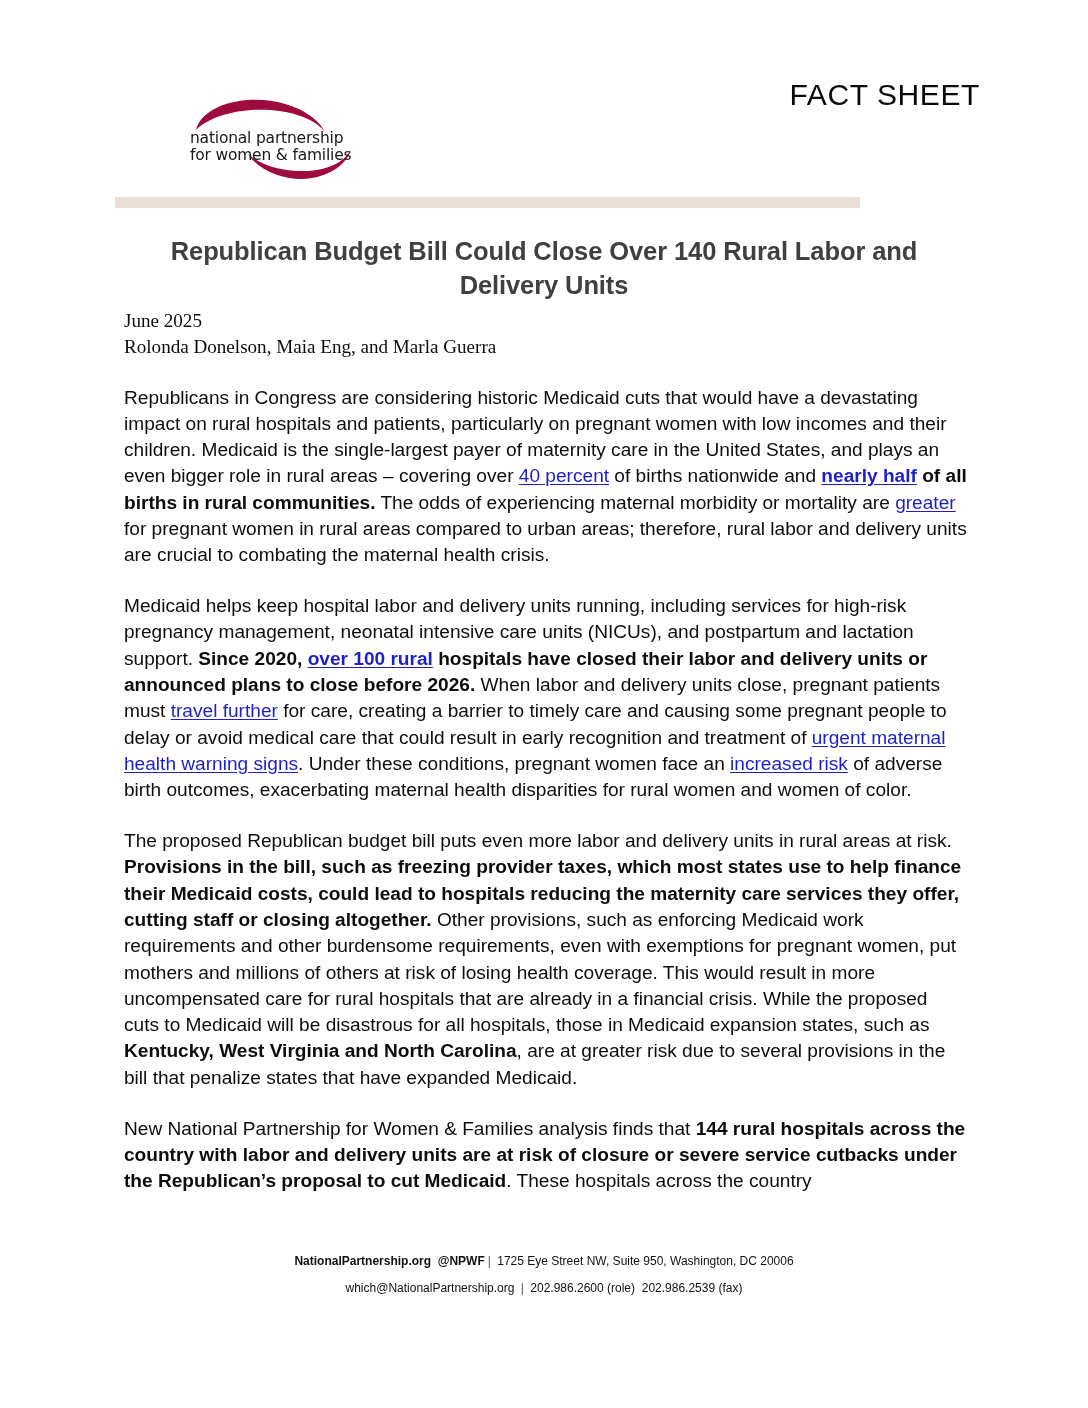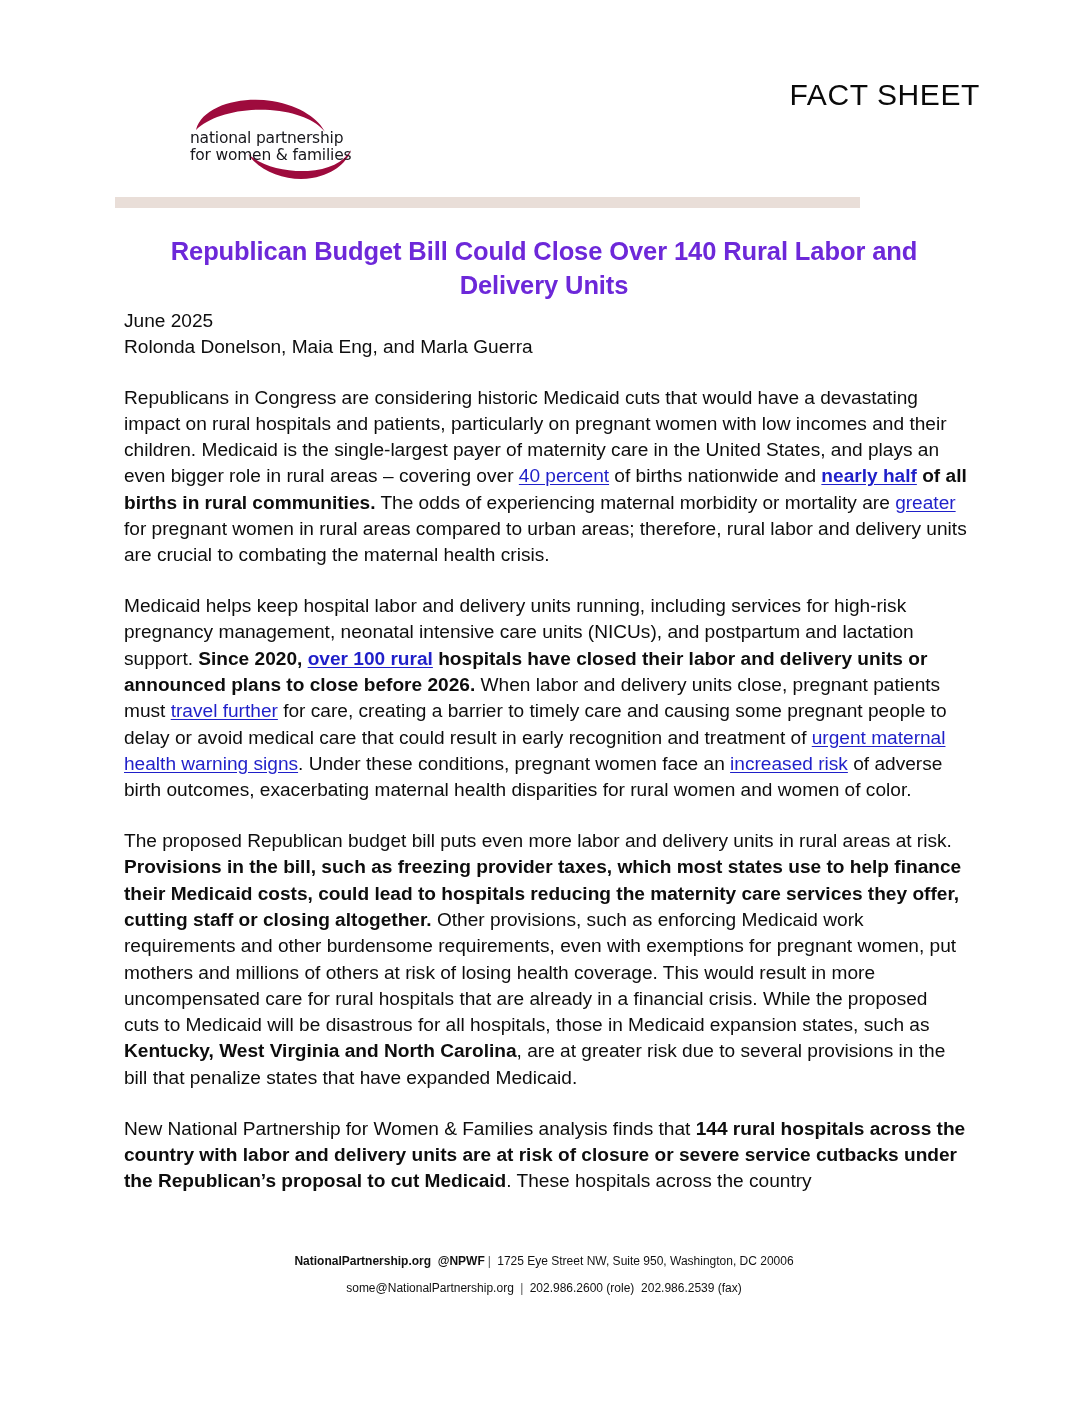--- a/index.html
+++ b/index.html
@@ -69,34 +69,34 @@
   .doc-title {
     position: absolute;
     left: 148px;
     top: 218px;
     width: 792px;
     text-align: center;
     font-size: 25.5px;
     font-weight: bold;
     line-height: 1.33;
     letter-spacing: -0.1px;
-    color: #6d28d9;
+    color: #404040;
   }
 
   
   .content {
     position: absolute;
     left: 124px;
     top: 308px;
     width: 843px;
     font-size: 19.1px;
     line-height: 26.3px;
     color: #0d0d0d;
   }
-  .byline-line { display: block; }
+  .byline-line { display: block; font-family: Liberation Serif, serif; }
   .byline { margin: 0 0 24px 0; }
 
   .para {
     margin: 0 0 24.5px 0;
     text-align: left;
   }
   .para:last-child { margin-bottom: 0; }
 
   b, .b { font-weight: bold; }
 
@@ -160,16 +160,16 @@
     <p class="para"><span>Medicaid helps keep hospital labor and delivery units running, including services for high-risk pregnancy management, neonatal intensive care units (NICUs), and postpartum and lactation support. </span><b>Since 2020, </b><a class="doclink bold" href="#">over 100 rural</a><b> hospitals have closed their labor and delivery units or announced plans to close before 2026.</b><span> When labor and delivery units close, pregnant patients must </span><a class="doclink" href="#">travel further</a><span> for care, creating a barrier to timely care and causing some pregnant people to delay or avoid medical care that could result in early recognition and treatment of </span><a class="doclink" href="#">urgent maternal health warning signs</a><span>. Under these conditions, pregnant women face an </span><a class="doclink" href="#">increased risk</a><span> of adverse birth outcomes, exacerbating maternal health disparities for rural women and women of color.</span></p>
 
     <p class="para"><span>The proposed Republican budget bill puts even more labor and delivery units in rural areas at risk. </span><b>Provisions in the bill, such as freezing provider taxes, which most states use to help finance their Medicaid costs, could lead to hospitals reducing the maternity care services they offer, cutting staff or closing altogether.</b><span> Other provisions, such as enforcing Medicaid work requirements and other burdensome requirements, even with exemptions for pregnant women, put mothers and millions of others at risk of losing health coverage. This would result in more uncompensated care for rural hospitals that are already in a financial crisis. While the proposed cuts to Medicaid will be disastrous for all hospitals, those in Medicaid expansion states, such as </span><b>Kentucky, West Virginia and North Carolina</b><span>, are at greater risk due to several provisions in the bill that penalize states that have expanded Medicaid.</span></p>
 
     <p class="para"><span>New National Partnership for Women &amp; Families analysis finds that </span><b>144 rural hospitals across the country with labor and delivery units are at risk of closure or severe service cutbacks under the Republican’s proposal to cut Medicaid</b><span>. These hospitals across the country</span></p>
 
   </div>
 
   <div class="footer">
     <span class="line"><span class="strong">NationalPartnership.org</span>&nbsp; <span class="strong">@NPWF</span><span class="sep">|</span> <span>1725 Eye Street NW, Suite 950, Washington, DC 20006</span></span>
-    <span class="line"><span>some@NationalPartnership.org</span> <span class="sep">|</span> <span>202.986.2600 (role)</span>&nbsp; <span>202.986.2539 (fax)</span></span>
+    <span class="line"><span>which@NationalPartnership.org</span> <span class="sep">|</span> <span>202.986.2600 (role)</span>&nbsp; <span>202.986.2539 (fax)</span></span>
   </div>
 
 </div>
 
 </body></html>

